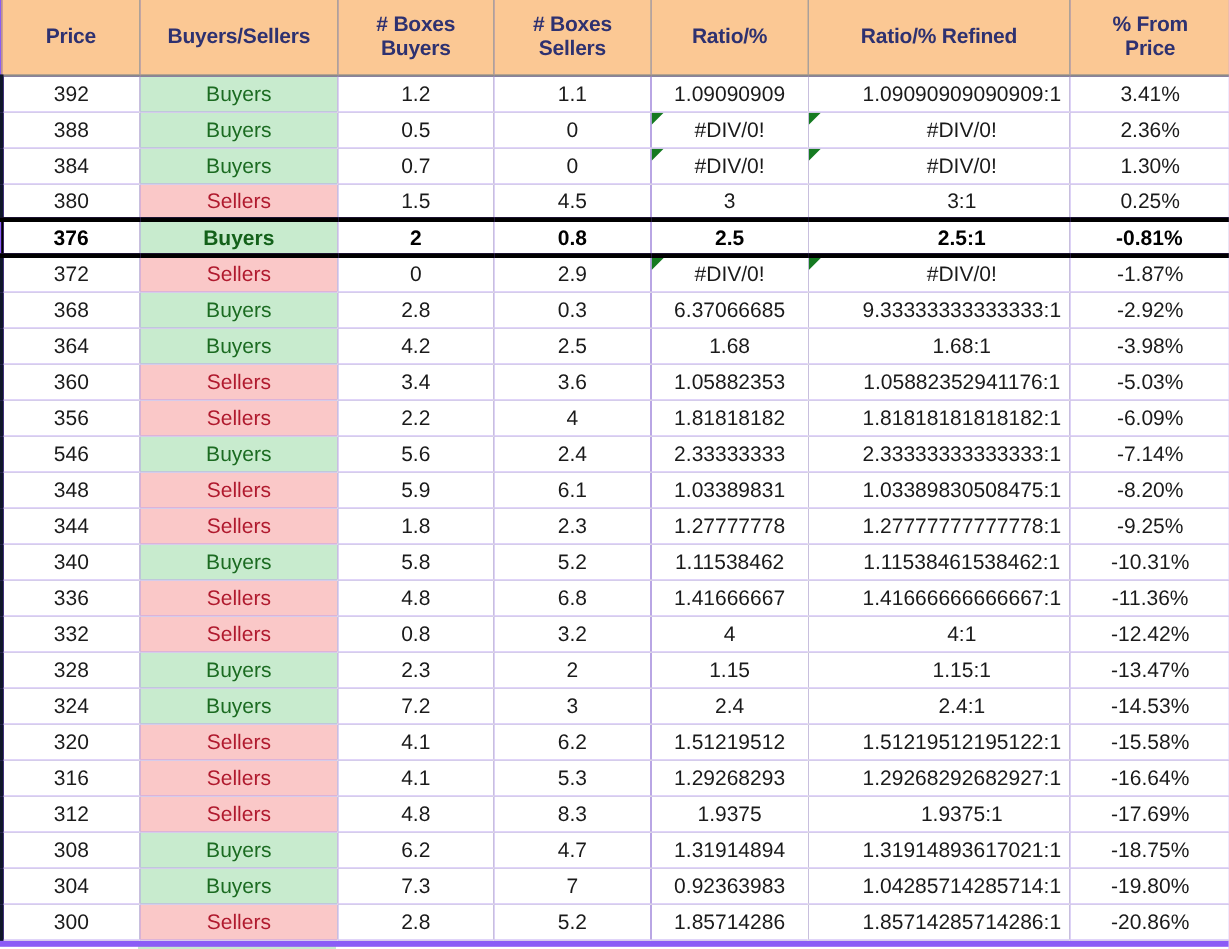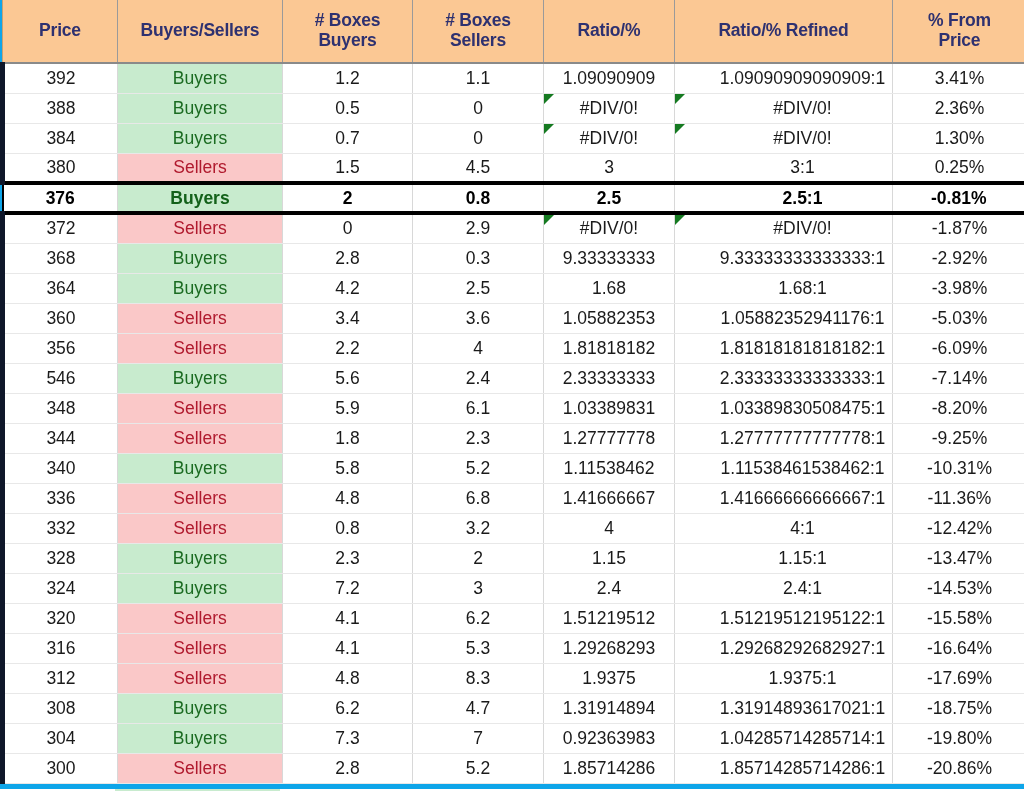--- a/index.html
+++ b/index.html
@@ -13,21 +13,21 @@
     width: 1024px;
     height: 791px;
     overflow: hidden;
     font-family: "Liberation Sans", "DejaVu Sans", sans-serif;
   }
 
   .sheet {
     width: 1024px;
     height: 791px;
     position: relative;
-    background: #0ea5e9;
+    background: #8b5cf6;
   }
 
   table.grid {
     border-collapse: collapse;
     table-layout: fixed;
     width: 1024px;
   }
 
   
   col.c-price    { width: 115px; }
@@ -65,21 +65,21 @@
     text-align: center;
     vertical-align: middle;
     border-bottom: 1px solid #e8e8e8;
     border-right: 1px solid #d8d8d8;
     padding: 0 6px;
     background: #ffffff;
     white-space: nowrap;
     overflow: hidden;
     position: relative;
   }
-  tbody td.first-col { border-left: 5px solid #0f172a; }
+  tbody td.first-col { border-left: 3px solid #0f172a; }
   tbody td.last-col  { border-right: 1px solid #d8d8d8; }
 
   
   td.bs            { font-weight: normal; }
   td.bs.buyers     { background: #c8ebce; color: #1b6b21; }
   td.bs.sellers    { background: #fac8c8; color: #b01a2e; }
 
   
   td.num-ratio   { text-align: center; }
   td.num-refined { text-align: center; padding-left: 44px; }
@@ -224,21 +224,21 @@
           <td>2.9</td>
           <td class="num-ratio err">#DIV/0!</td>
           <td class="num-refined err">#DIV/0!</td>
           <td class="num-pct last-col">-1.87%</td>
         </tr>
         <tr>
           <td class="first-col">368</td>
           <td class="bs buyers">Buyers</td>
           <td>2.8</td>
           <td>0.3</td>
-          <td class="num-ratio">9.33333333</td>
+          <td class="num-ratio">6.37066685</td>
           <td class="num-refined">9.33333333333333:1</td>
           <td class="num-pct last-col">-2.92%</td>
         </tr>
         <tr>
           <td class="first-col">364</td>
           <td class="bs buyers">Buyers</td>
           <td>4.2</td>
           <td>2.5</td>
           <td class="num-ratio">1.68</td>
           <td class="num-refined">1.68:1</td>

